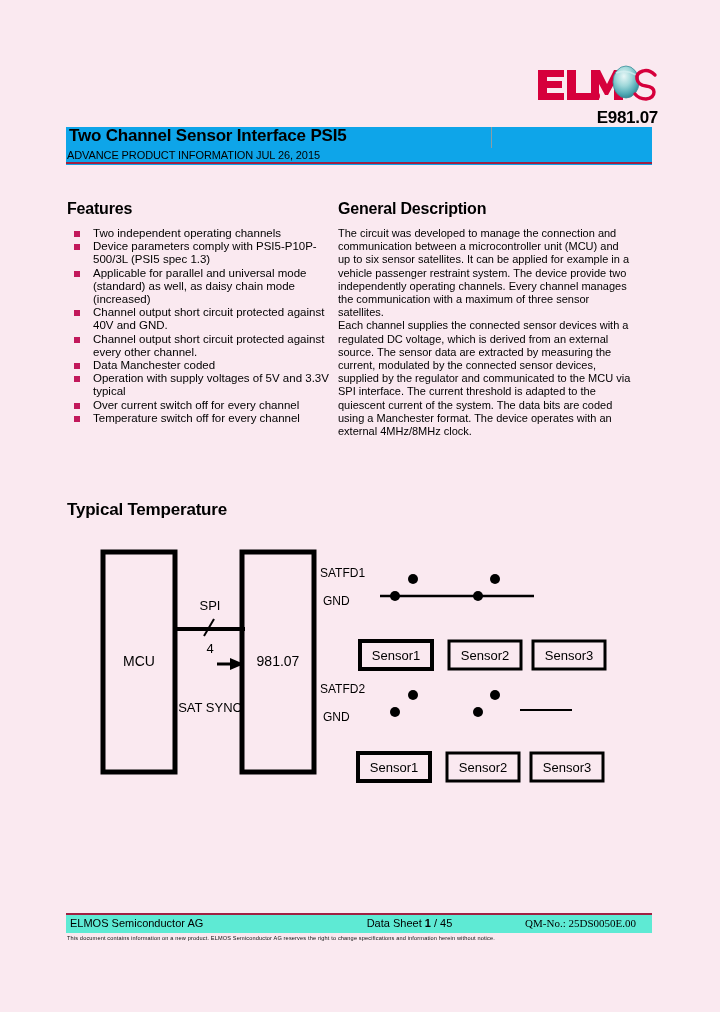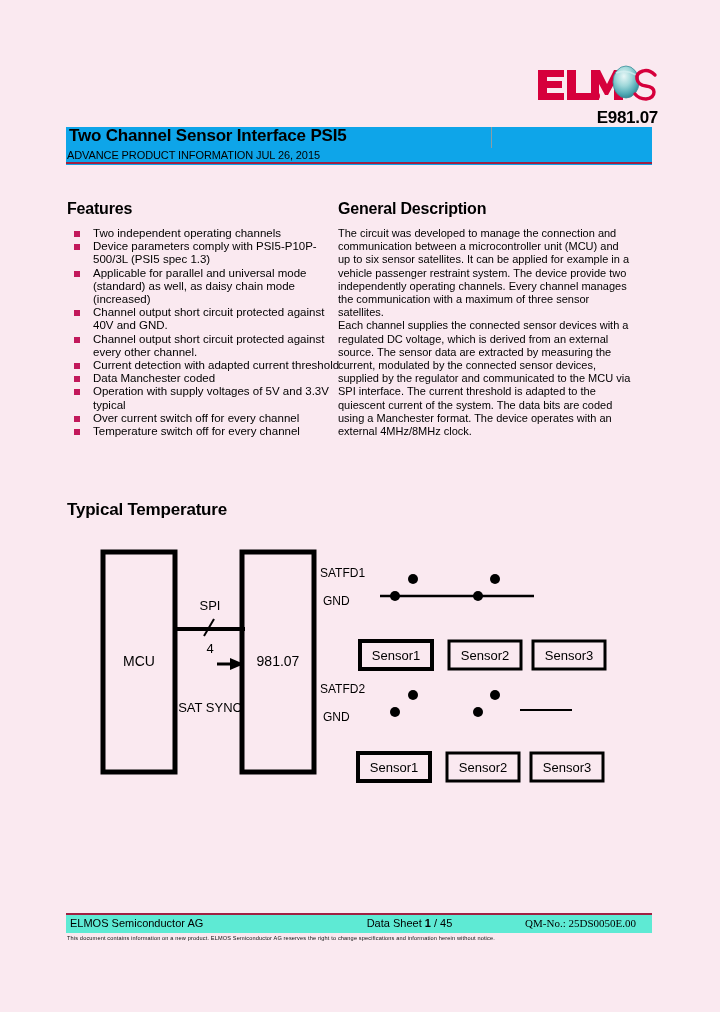--- a/index.html
+++ b/index.html
@@ -239,21 +239,21 @@
   <div class="title-underline"></div>
 
   <div class="col-left">
     <div class="section-head">Features</div>
     <ul class="features">
       <li><span class="bullet"></span><span>Two independent operating channels</span></li>
       <li><span class="bullet"></span><span>Device parameters comply with PSI5-P10P-500/3L (PSI5 spec 1.3)</span></li>
       <li><span class="bullet"></span><span>Applicable for parallel and universal mode (standard) as well, as daisy chain mode (increased)</span></li>
       <li><span class="bullet"></span><span>Channel output short circuit protected against  40V and GND.</span></li>
       <li><span class="bullet"></span><span>Channel output short circuit protected against every other channel.</span></li>
-      <li><span class="bullet"></span><span>Current detection with adapted current threshold</span></li>
+      <li><span class="bullet"></span></li>
       <li><span class="bullet"></span><span>Data Manchester coded</span></li>
       <li><span class="bullet"></span><span>Operation with supply voltages of 5V and 3.3V typical</span></li>
       <li><span class="bullet"></span><span>Over current switch off for every channel</span></li>
       <li><span class="bullet"></span><span>Temperature switch off for every channel</span></li>
     </ul>
   </div>
 
   <div class="col-right">
     <div class="section-head">General Description</div>
     <p class="desc-p">The circuit was developed to manage the connection and communication between a microcontroller unit (MCU) and up to six sensor satellites. It can be applied for example in a vehicle passenger restraint system. The device provide two independently operating channels. Every channel manages the communication with a maximum of three sensor satellites.</p>

